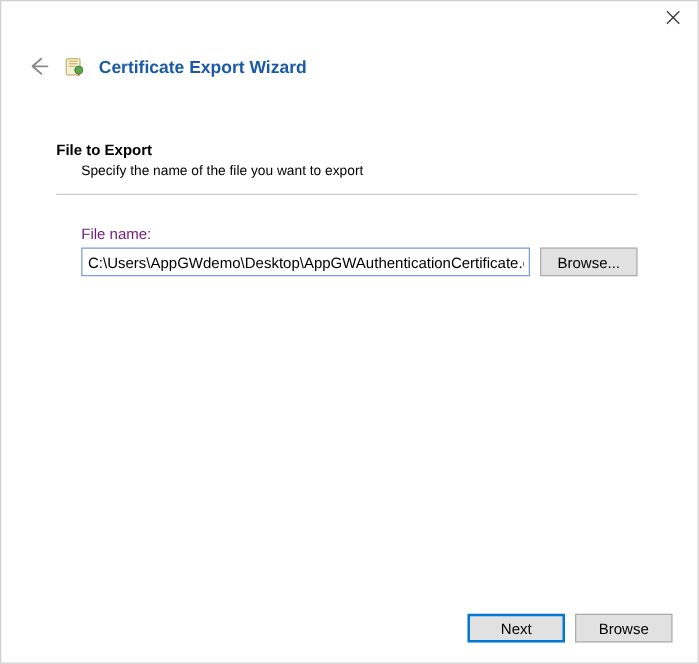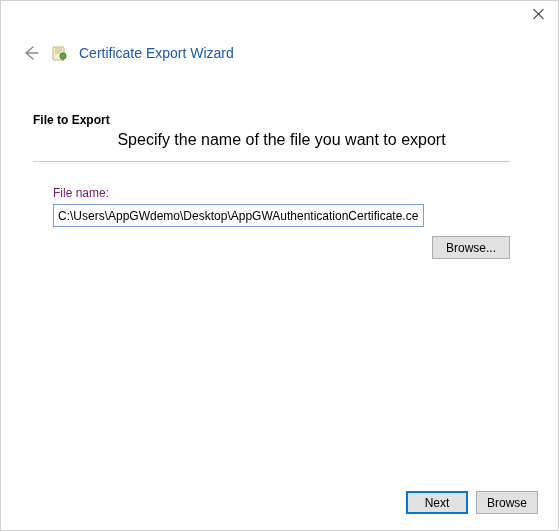--- a/index.html
+++ b/index.html
@@ -61,37 +61,36 @@
     .wizard-icon {
       width: 18px;
       height: 18px;
       display: inline-flex;
       align-items: center;
       justify-content: center;
     }
     .wizard-title {
       font-size: 14px;
       color: #1a5aa8;
-      font-weight: 400;
+      font-weight: 700;
     }
     .content {
-      padding: 30px 48px 0 32px;
+      padding: 30px 48px 0 44px;
     }
     .section-title {
       font-weight: 600;
       font-size: 12px;
       color: #000;
       margin-bottom: 4px;
     }
     .section-subtitle {
-      font-size: 16px;
+      font-size: 11px;
       color: #000;
       padding-left: 20px;
       margin-bottom: 12px;
-      text-align: center;
     }
     .divider {
       border: none;
       border-top: 1px solid #ccc;
       margin: 8px 0 24px 0;
     }
     .field-area {
       padding-left: 20px;
     }
     .field-label {
@@ -116,31 +115,30 @@
     }
     .browse-button {
       width: 78px;
       height: 23px;
       background: #e1e1e1;
       border: 1px solid #adadad;
       font-size: 12px;
       font-family: inherit;
       cursor: pointer;
       padding: 0;
-      margin-top: 32px;
     }
     .footer {
       position: absolute;
       bottom: 16px;
       right: 20px;
       display: flex;
       gap: 8px;
     }
     .footer button {
-      width: 62px;
+      width: 78px;
       height: 23px;
       font-size: 12px;
       font-family: inherit;
       cursor: pointer;
       background: #e1e1e1;
       border: 1px solid #adadad;
     }
     .footer button.primary {
       border: 2px solid #0078d7;
       background: #e1e1e1;

